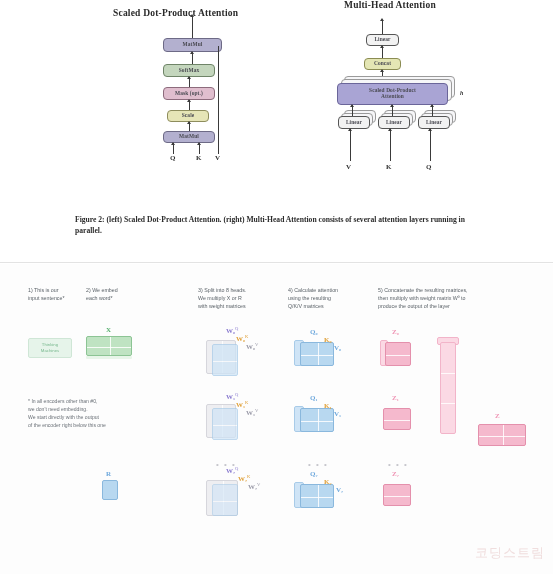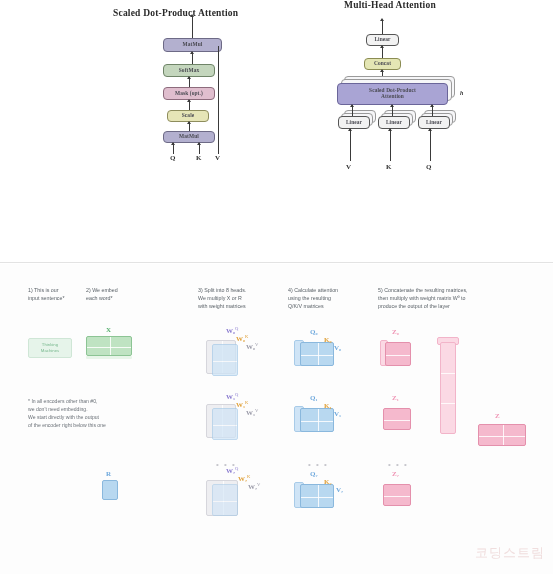--- a/index.html
+++ b/index.html
@@ -297,20 +297,21 @@
   <div class="vlabel" style="left:346px; top:163px;">V</div>
 
   <div class="vline" style="left:390px; top:129px; height:32px;"></div>
   <div class="arrowhead" style="left:387.5px; top:128px;"></div>
   <div class="vlabel" style="left:386px; top:163px;">K</div>
 
   <div class="vline" style="left:430px; top:129px; height:32px;"></div>
   <div class="arrowhead" style="left:427.5px; top:128px;"></div>
   <div class="vlabel" style="left:426px; top:163px;">Q</div>
 
+  <div class="caption">Figure 2: (left) Scaled Dot-Product Attention. (right) Multi-Head Attention consists of several attention layers running in parallel.</div>
 </div>
 
 <div class="divider"></div>
 
 <div id="illus-panel">
 
   <div class="step-text" style="left:28px; top:22px; width:50px;">1) This is our
 input sentence*</div>
   <div class="step-text" style="left:86px; top:22px; width:50px;">2) We embed
 each word*</div>

